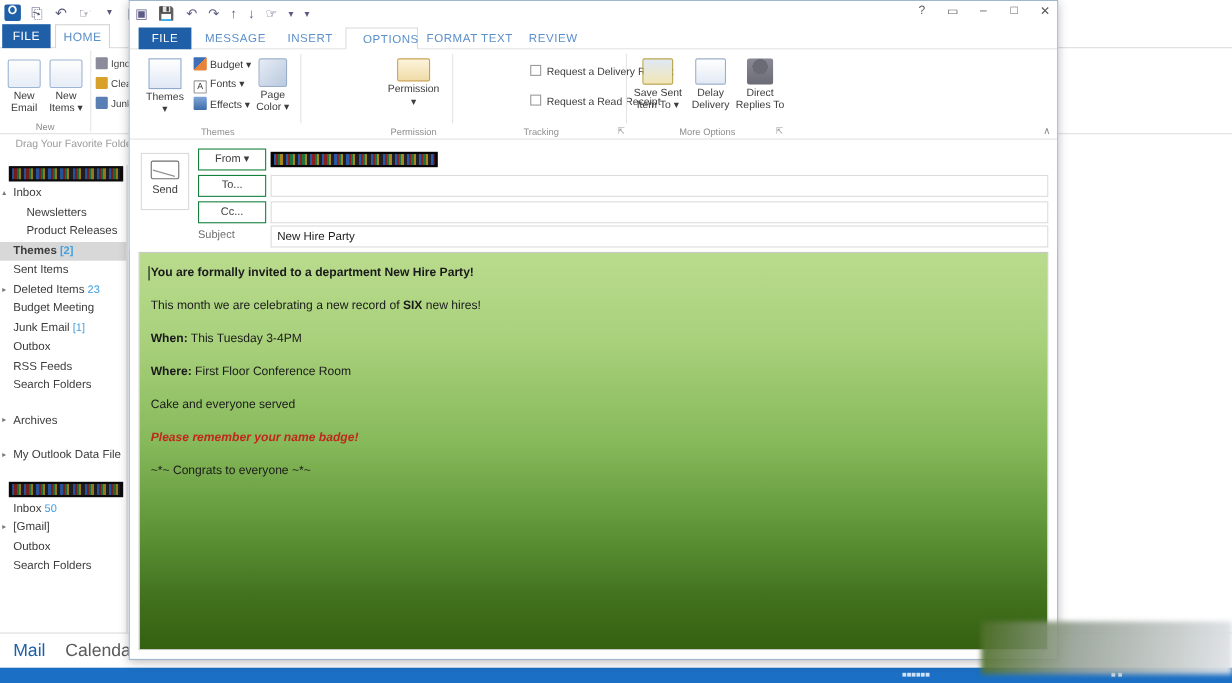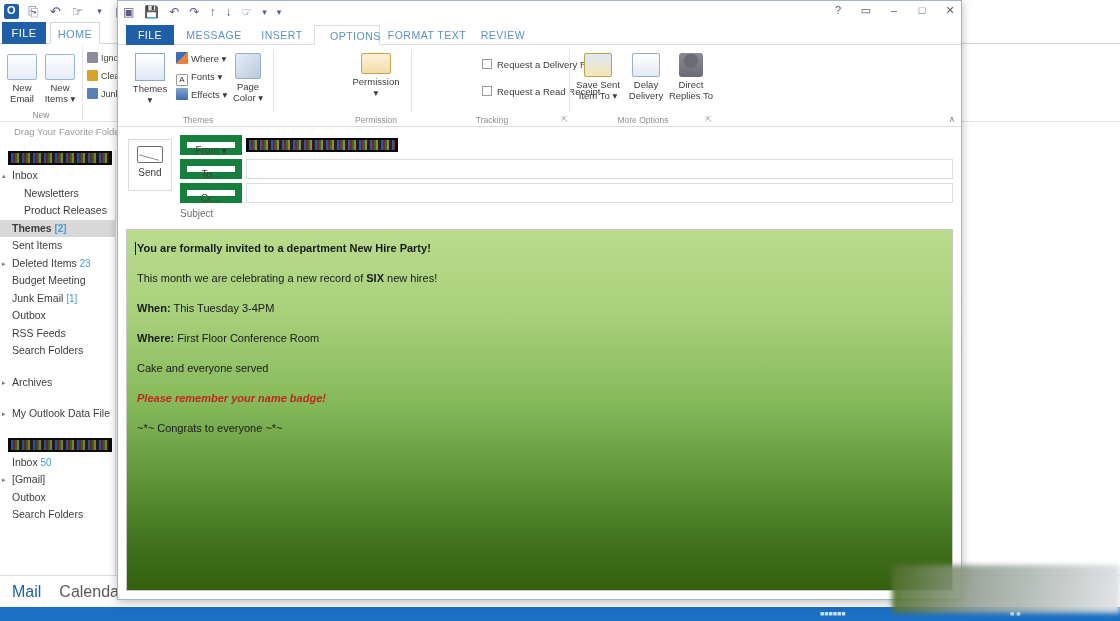--- a/index.html
+++ b/index.html
@@ -114,21 +114,21 @@
   
   .mw-head { position: relative; height: 100px; background: #fff; }
   .sendbtn { position: absolute; left: 10px; top: 12px; width: 44px; height: 52px;
              border: 1px solid #dadada; background: #fff; text-align: center;
              font-size: 10px; color: #3c3c3c; }
   .sendbtn .env { display: block; width: 26px; height: 17px; margin: 6px auto 4px;
                   border: 1.5px solid #6f6f6f; border-radius: 2px; position: relative; background: #fff; }
   .sendbtn .env::after { content: ""; position: absolute; left: 1px; top: 1px; width: 20px; height: 9px;
                   border-bottom: 1.5px solid #8c8c8c; transform: skewY(16deg); }
 
-  .fld-btn { position: absolute; left: 62px; height: 20px; width: 62px; border: 7px solid #15803d;
+  .fld-btn { position: absolute; left: 62px; height: 20px; width: 62px; border: 1px solid #15803d;
              background: #fff; font-size: 10px; color: #3c3c3c; text-align: center; line-height: 18px; }
   .fld-box { position: absolute; left: 128px; right: 8px; height: 20px; border: 1px solid #dcdcdc;
              background: #fff; font-size: 10.5px; color: #222; padding: 3px 0 0 5px; }
   .fld-lbl { position: absolute; left: 62px; width: 62px; font-size: 10px; color: #6f6f6f;
              }
   .redact-from { position: absolute; left: 128px; top: 11px; width: 152px; height: 14px; background: #050505; }
   .redact-from .noise { position: absolute; inset: 2px 3px;
       background: repeating-linear-gradient(90deg,#2e63b5 0 2px,#9a2222 2px 4px,#1f8040 4px 6px,#bb9320 6px 8px,#23232e 8px 11px);
       opacity: .9; }
 
@@ -274,21 +274,21 @@
 
     <div class="mw-ribbon">
 
       <div class="rgrp" style="left:4px;width:152px">
         <div class="bigbtn" style="left:4px;top:5px;width:48px">
           <span class="glyph" style="width:30px;height:28px;border:1px solid #8fa9cc;background:linear-gradient(#ffffff,#dfe8f5);position:relative"></span>
           <span>Themes</span><br>
           <span>▾</span>
         </div>
         <div class="smallrow" style="left:54px;top:6px">
-          <span class="mini" style="background:linear-gradient(135deg,#3c6fb5 50%,#e8833a 50%)"></span><span>Where ▾</span>
+          <span class="mini" style="background:linear-gradient(135deg,#3c6fb5 50%,#e8833a 50%)"></span><span>Budget ▾</span>
         </div>
         <div class="smallrow" style="left:54px;top:24px">
           <span class="mini" style="border:1px solid #9a9a9a;background:#fff;font-size:8px;text-align:center;line-height:10px;color:#333">A</span><span>Fonts ▾</span>
         </div>
         <div class="smallrow" style="left:54px;top:42px">
           <span class="mini" style="background:linear-gradient(#7fa6d8,#3f6ca8)"></span><span>Effects ▾</span>
         </div>
         <div class="bigbtn" style="left:104px;top:5px;width:44px">
           <span class="glyph" style="width:26px;height:26px;background:linear-gradient(135deg,#e6ecf5,#b9c9de);border:1px solid #9aaec9;border-radius:2px"></span>
           <span>Page</span><br>
@@ -355,20 +355,21 @@
           <span class="noise"></span>
         </div>
 
       <div class="fld-btn" style="top:32px">To...</div>
       <div class="fld-box" style="top:32px"></div>
 
       <div class="fld-btn" style="top:56px">Cc...</div>
       <div class="fld-box" style="top:56px"></div>
 
       <div class="fld-lbl" style="top:81px">Subject</div>
+      <div class="fld-box" style="top:78px">New Hire Party</div>
     </div>
 
     <div class="mw-body" id="msgbody">
       <div class="caret"></div>
     <div class="line b" style="top: 12px;">You are formally invited to a department New Hire Party!</div>
         <div class="line" style="top: 42px;">This month we are celebrating a new record of <b>SIX</b> new hires!</div>
         <div class="line" style="top: 72px;"><b>When:</b> This Tuesday 3-4PM</div>
         <div class="line" style="top: 102px;"><b>Where:</b>  First Floor Conference Room</div>
         <div class="line" style="top: 132px;">Cake and everyone served</div>
         <div class="line red" style="top: 162px;">Please remember your name badge!</div>

